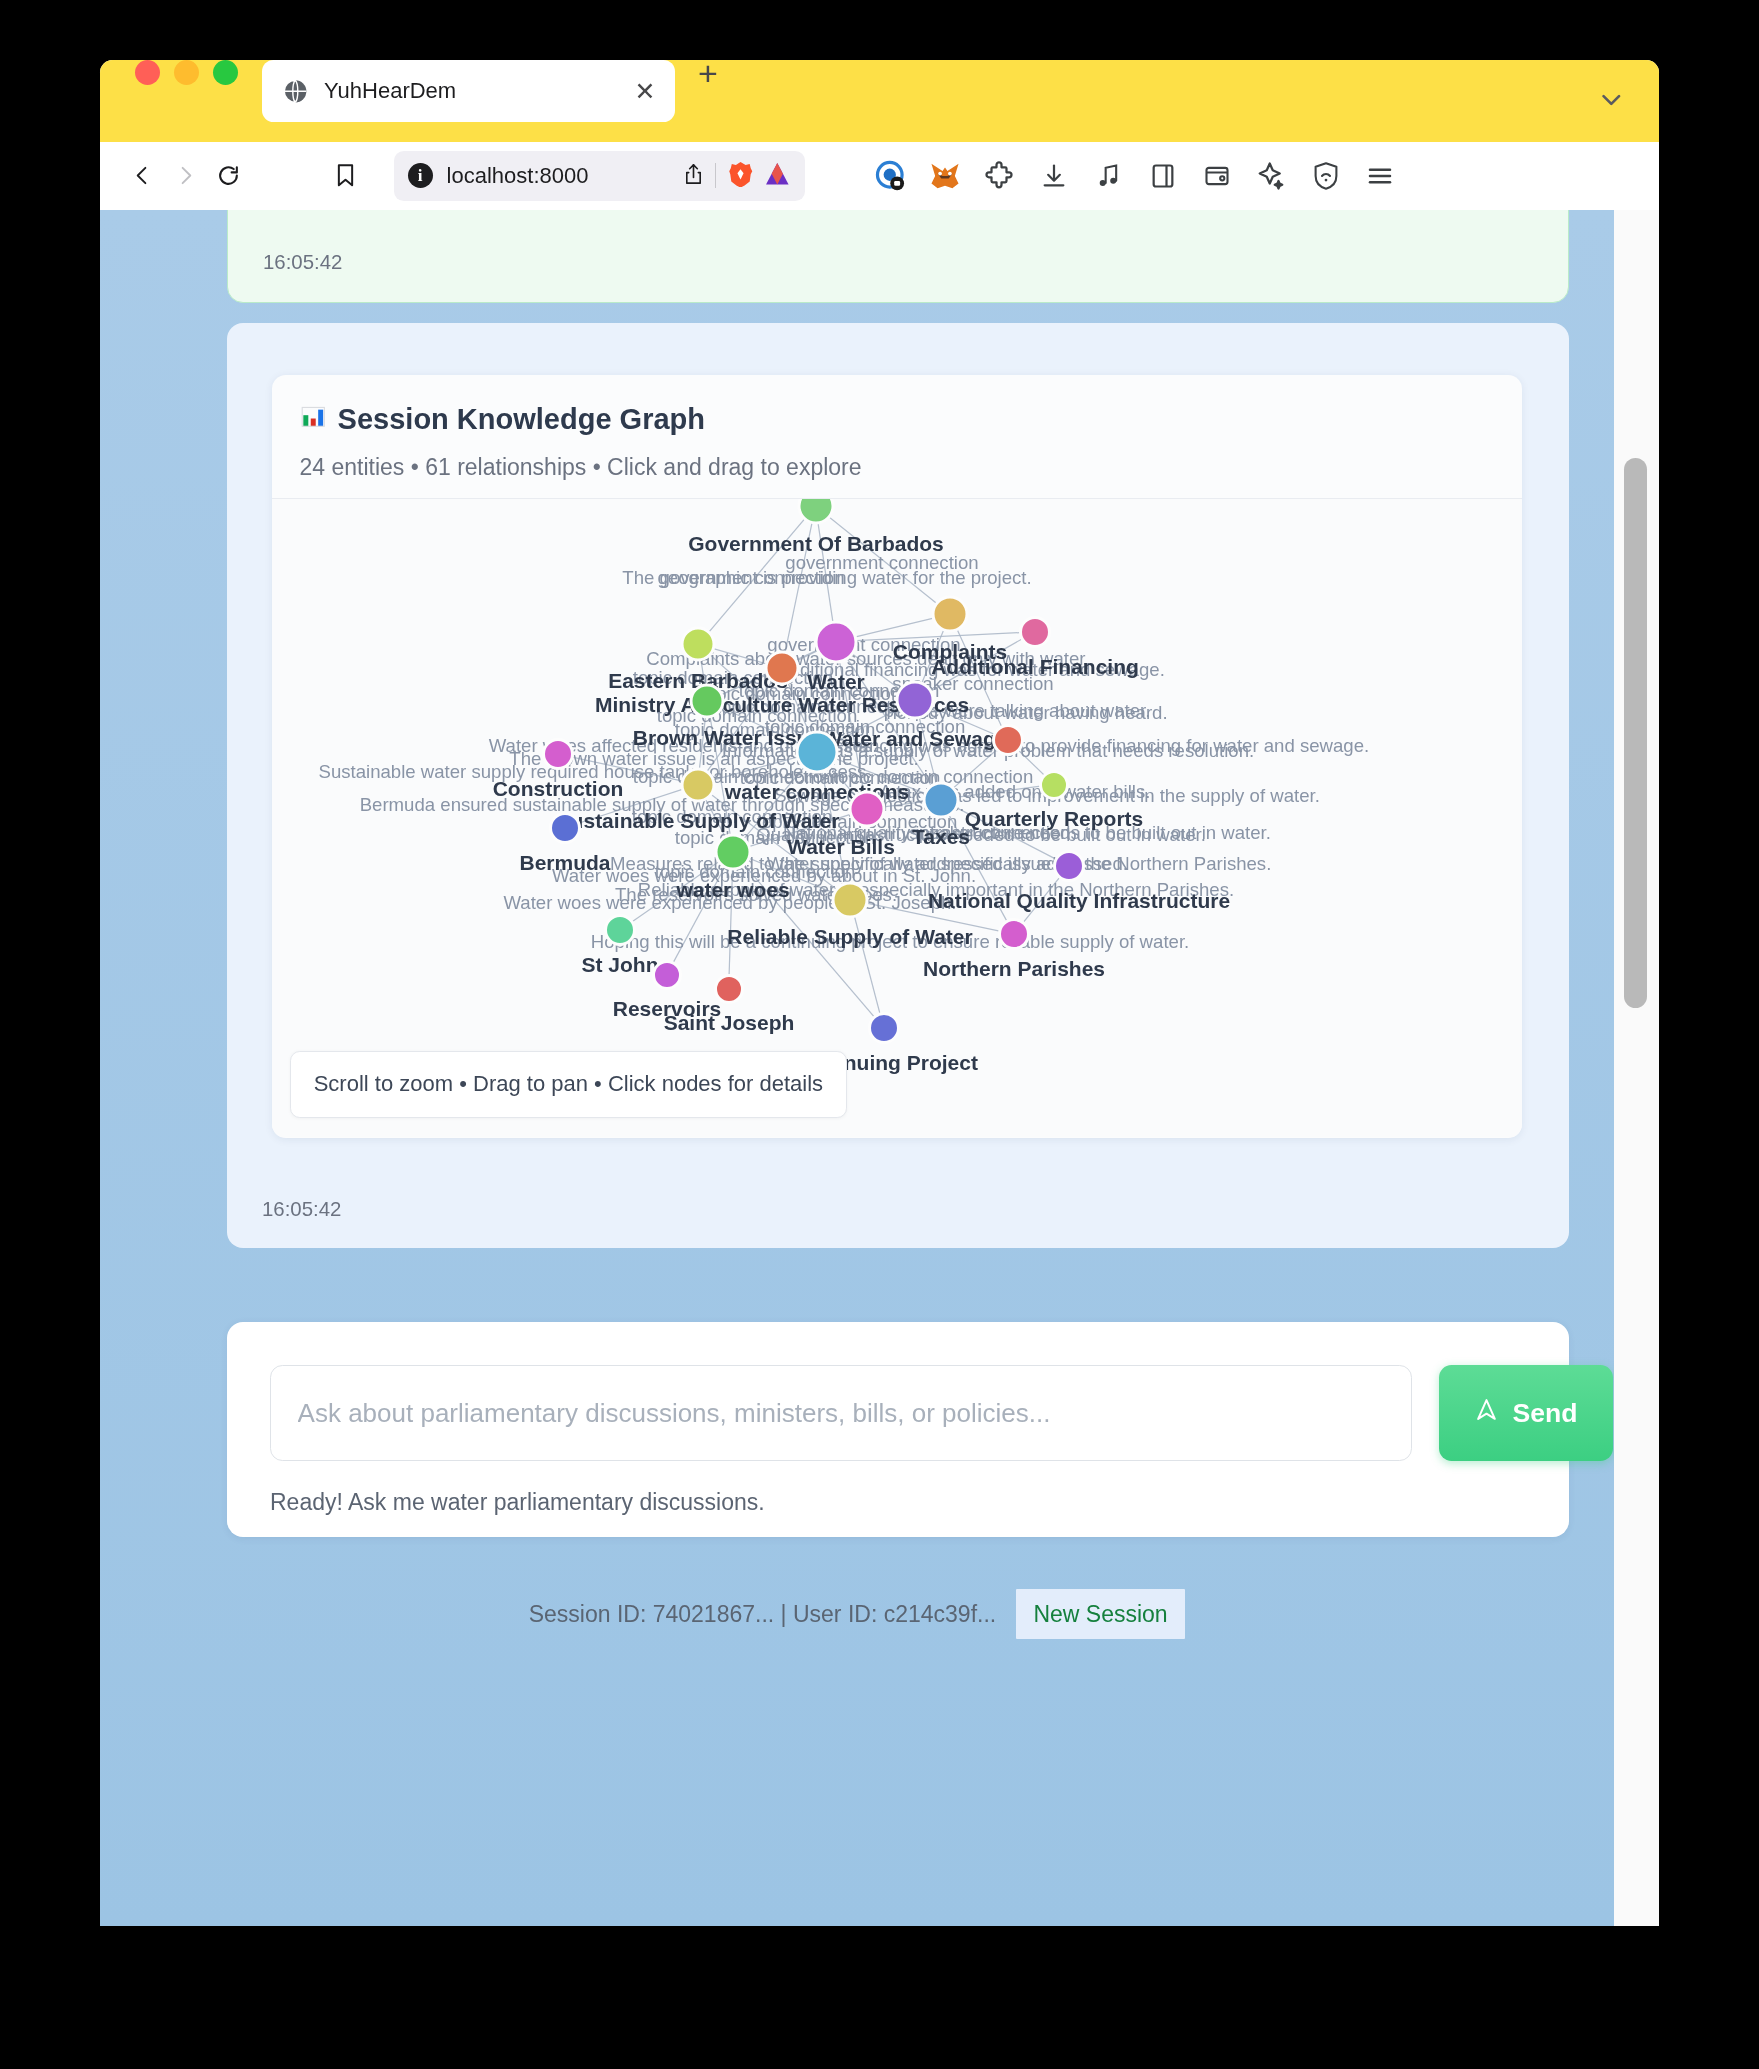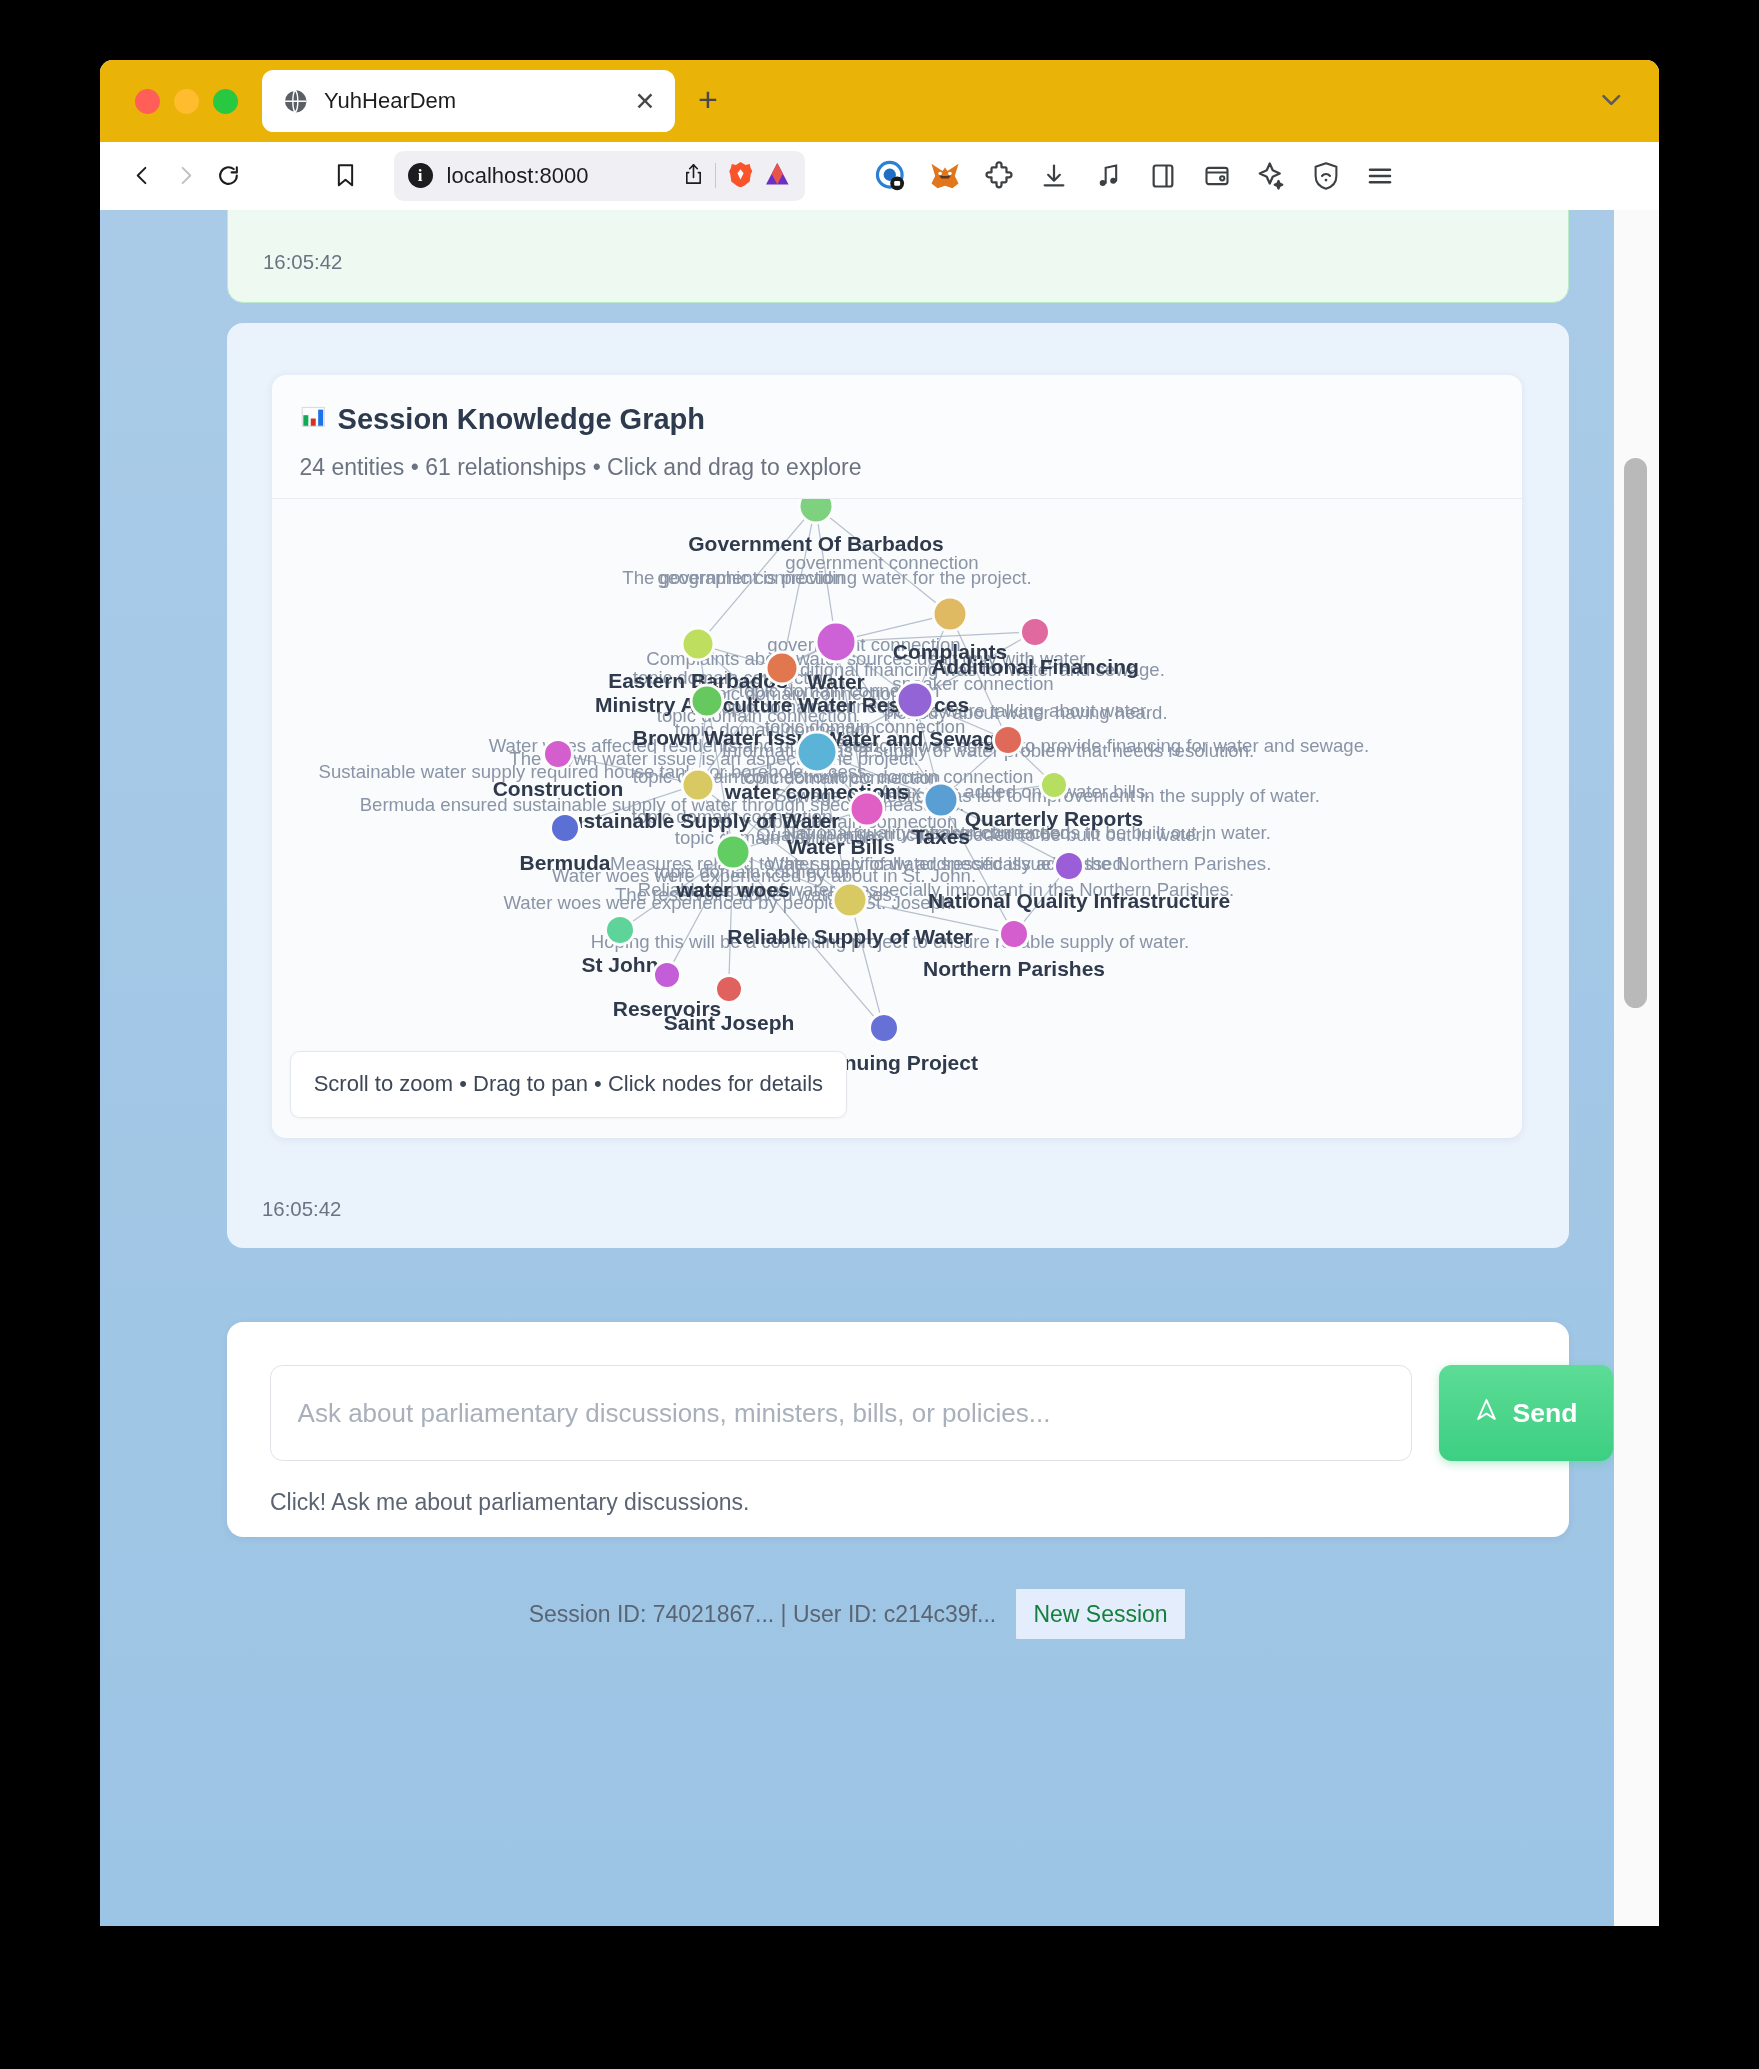--- a/index.html
+++ b/index.html
@@ -16,24 +16,23 @@
     left: 100px; top: 60px;
     width: 1559px; height: 1866px;
     background: #fff;
     border-radius: 12.4px 12.4px 0 0;
     overflow: hidden;
   }
 
   
   #tab-strip {
     height: 82px;
-    background: #eab308;
+    background: #fde047;
     position: relative;
     display: flex;
-    align-items: center;
   }
   .traffic-lights { display: flex; gap: 14px; margin-left: 35px; }
   .tl { width: 25px; height: 25px; border-radius: 50%; }
   .tl.red { background: #ff5f57; }
   .tl.yellow { background: #febc2e; }
   .tl.green { background: #28c840; }
 
   #browser-tab {
     margin-left: 24px;
     width: 413px; height: 62px;
@@ -643,21 +642,21 @@
           <input id="chat-input" type="text" placeholder="Ask about parliamentary discussions, ministers, bills, or policies..." style="">
           <button id="send-button">
             <span>
               <svg width="25" height="25" viewBox="0 0 24 24" fill="none" stroke="#fff" stroke-width="1.9" stroke-linejoin="round">
                   <path d="M12 3l8 18-8-5-8 5z"></path>
                 </svg>
             </span>
             <span>Send</span>
           </button>
         </div>
-        <div id="composer-status">Click! Ask me about parliamentary discussions.</div>
+        <div id="composer-status">Ready! Ask me water parliamentary discussions.</div>
       </div>
 
       <div id="footer">
         <span id="session-info">Session ID: 74021867... | User ID: c214c39f...</span>
         <button id="new-session-btn">New Session</button>
       </div>
 
     </div>
 
     <div id="scrollbar-track">

